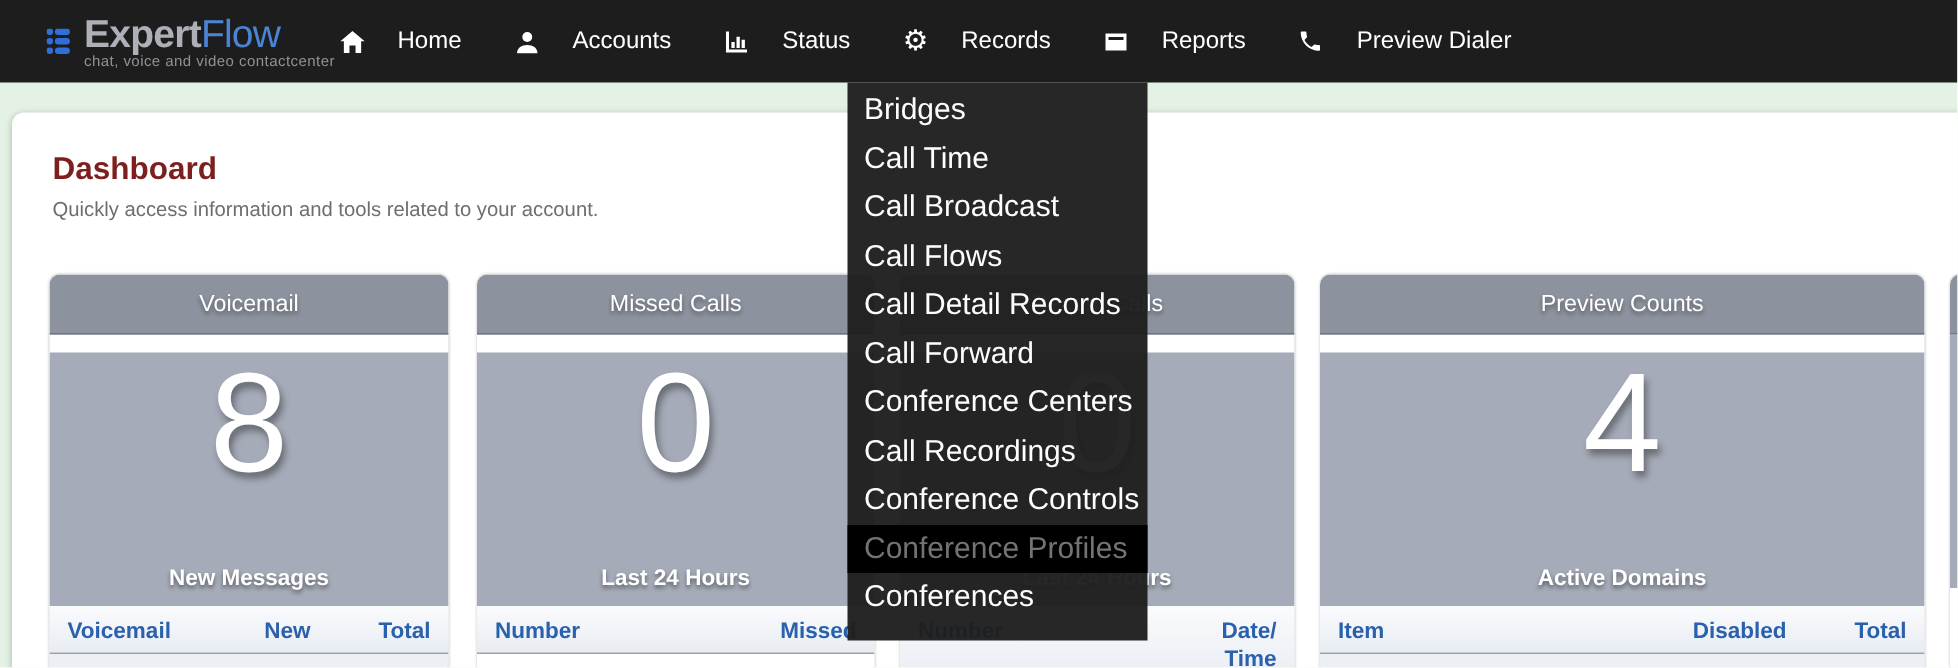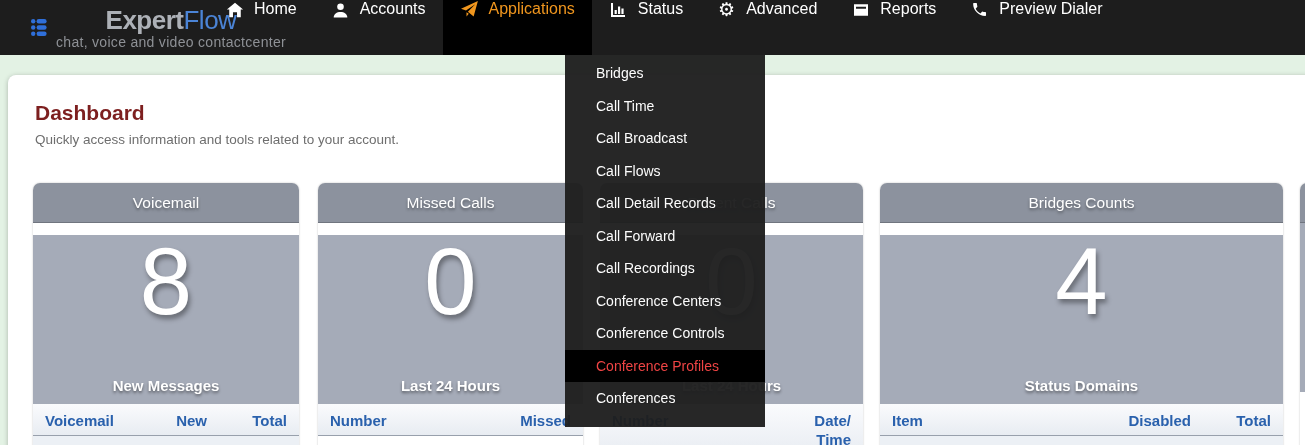--- a/index.html
+++ b/index.html
@@ -1,36 +1,36 @@
 <!DOCTYPE html>
 <html><head>
 <meta charset="utf-8">
 <style>
   html,body{margin:0;padding:0;}
   body{font-family:"Liberation Sans", sans-serif;}
   #screen{position:relative;width:1305px;height:445px;overflow:hidden;background:#e3f2e4;}
 
   
   .navbar{position:absolute;top:0;left:0;width:100%;height:55px;background:#1d1d1d;z-index:10;}
-  .logo{position:absolute;left:30px;top:0;height:55px;display:flex;align-items:center;gap:4px;cursor:pointer;text-align:center;}
+  .logo{position:absolute;left:30px;top:0;height:55px;display:flex;align-items:center;gap:4px;cursor:pointer;}
   .logo-txt{display:flex;flex-direction:column;line-height:1;}
   .logo-line{font-size:26px;font-weight:bold;color:#adb1b7;letter-spacing:-0.5px;}
   .logo-line .flow{color:#4b84d6;font-weight:normal;}
-  .tagline{font-size:14px;color:#8e9196;margin-top:2px;letter-spacing:0.3px;}
+  .tagline{font-size:10px;color:#8e9196;margin-top:2px;letter-spacing:0.3px;}
   .nav-menu{position:absolute;left:208px;top:0;height:55px;display:flex;align-items:stretch;}
-  .nav-item{display:flex;align-items:flex-start;gap:10px;padding:0 17px;color:#fff;font-size:16px;cursor:pointer;white-space:nowrap;}
+  .nav-item{display:flex;align-items:center;gap:21px;padding:0 17px;color:#fff;font-size:16px;cursor:pointer;white-space:nowrap;}
   .nav-item.active{background:#000;color:#f0961e;}
   .nav-ico{width:19px;height:19px;display:flex;align-items:center;justify-content:center;}
   .nav-ico svg{display:block;}
   .uni-gear{font-family:"DejaVu Sans", sans-serif;font-size:19px;line-height:19px;color:#fff;}
 
   
   .dropdown{position:absolute;left:565px;top:55px;width:200px;background:rgba(30,30,30,0.96);z-index:20;padding:2px 0 12px;}
-  .dd-item{height:32.5px;line-height:32.5px;padding-left:31px;color:#fdfdfd;font-size:14px;cursor:pointer;white-space:nowrap;}
-  .dd-item.hl{background:#000;color:#ef4444;}
+  .dd-item{height:32.5px;line-height:32.5px;padding-left:11px;color:#fdfdfd;font-size:20px;cursor:pointer;white-space:nowrap;}
+  .dd-item.hl{background:#000;color:#737373;}
 
   
   .panel{position:absolute;left:8px;top:75px;width:1400px;height:420px;background:#fff;border-radius:8px;box-shadow:0 1px 5px rgba(0,0,0,0.25);z-index:1;}
   .page-title{margin:26px 0 0 27px;font-size:21px;font-weight:bold;color:#7d1f1f;}
   .page-sub{margin:7px 0 0 27px;font-size:13.5px;color:#6e6e6e;}
 
   
   .card{position:absolute;top:183px;height:280px;border-radius:7px 7px 0 0;overflow:hidden;background:#fff;z-index:2;box-shadow:0 0 2px rgba(0,0,0,0.25);}
   .card1{left:33px;width:266px;}
   .card2{left:318px;width:265px;}
@@ -82,45 +82,36 @@
         </div>
         <div class="nav-item">
           <span class="nav-ico">
             <svg width="17" height="16" viewBox="0 0 16 15" fill="#fff">
               <circle cx="8" cy="4.4" r="3.1"></circle>
               <path d="M1.6 14.6c0-3.4 2.9-5.2 6.4-5.2s6.4 1.8 6.4 5.2z"></path>
             </svg>
           </span>
           <span>Accounts</span>
         </div>
-        <div class="nav-item active">
-          <span class="nav-ico">
-            <svg width="19" height="17" viewBox="0 0 16 16" fill="#f0961e">
-              <path d="M15.9.1 0 7.2l4.7 1.8L13.4 3 6.5 10.1l5.4 4.4 4-14.4z"></path>
-              <path d="M5.2 10.6v3.9l2.1-2.6z"></path>
-            </svg>
-          </span>
-          <span>Applications</span>
-        </div>
         <div class="nav-item">
           <span class="nav-ico">
             <svg width="18" height="16" viewBox="0 0 16 16" fill="#fff">
               <path d="M1 1h2v12h12v2H1z"></path>
               <rect x="4.6" y="8" width="2.2" height="4"></rect>
               <rect x="8" y="4.5" width="2.2" height="7.5"></rect>
               <rect x="11.4" y="6.5" width="2.2" height="5.5"></rect>
             </svg>
           </span>
           <span>Status</span>
         </div>
         <div class="nav-item">
           <span class="nav-ico">
             <span class="uni-gear">⚙</span>
           </span>
-          <span>Advanced</span>
+          <span>Records</span>
         </div>
         <div class="nav-item">
           <span class="nav-ico">
             <svg width="18" height="16" viewBox="0 0 16 16" fill="#fff">
               <path fill-rule="evenodd" d="M1 2.3h14v11.4H1zm2 2.4h10v2H3z"></path>
             </svg>
           </span>
           <span>Reports</span>
         </div>
         <div class="nav-item">
@@ -134,22 +125,22 @@
       </div>
   </div>
 
   <div class="dropdown" id="dropdown">
       <div class="dd-item">Bridges</div>
       <div class="dd-item">Call Time</div>
       <div class="dd-item">Call Broadcast</div>
       <div class="dd-item">Call Flows</div>
       <div class="dd-item">Call Detail Records</div>
       <div class="dd-item">Call Forward</div>
+      <div class="dd-item">Conference Centers</div>
       <div class="dd-item">Call Recordings</div>
-      <div class="dd-item">Conference Centers</div>
       <div class="dd-item">Conference Controls</div>
       <div class="dd-item hl">Conference Profiles</div>
       <div class="dd-item">Conferences</div>
     </div>
 
   <div class="panel">
     <div class="page-title">Dashboard</div>
     <div class="page-sub">Quickly access information and tools related to your account.</div>
   </div>
 
@@ -185,24 +176,24 @@
           <div class="card-val">0</div>
           <div class="card-label">Last 24 Hours</div>
         </div>
         <div class="tbl-head">
           <div class="c-first">Number</div>
           <div class="c-right c-wrap" style="width: 55px;">Date/
 Time</div>
         </div>
       </div>
       <div class="card card4">
-        <div class="card-head">Bridges Counts</div>
+        <div class="card-head">Preview Counts</div>
         <div class="card-body">
           <div class="card-val">4</div>
-          <div class="card-label">Status Domains</div>
+          <div class="card-label">Active Domains</div>
         </div>
         <div class="tbl-head">
           <div class="c-first">Item</div>
           <div class="c-right wide">Disabled</div>
           <div class="c-right">Total</div>
         </div>
         <div class="tbl-row"></div>
       </div>
       <div class="card card5">
         <div class="card-head"></div>

